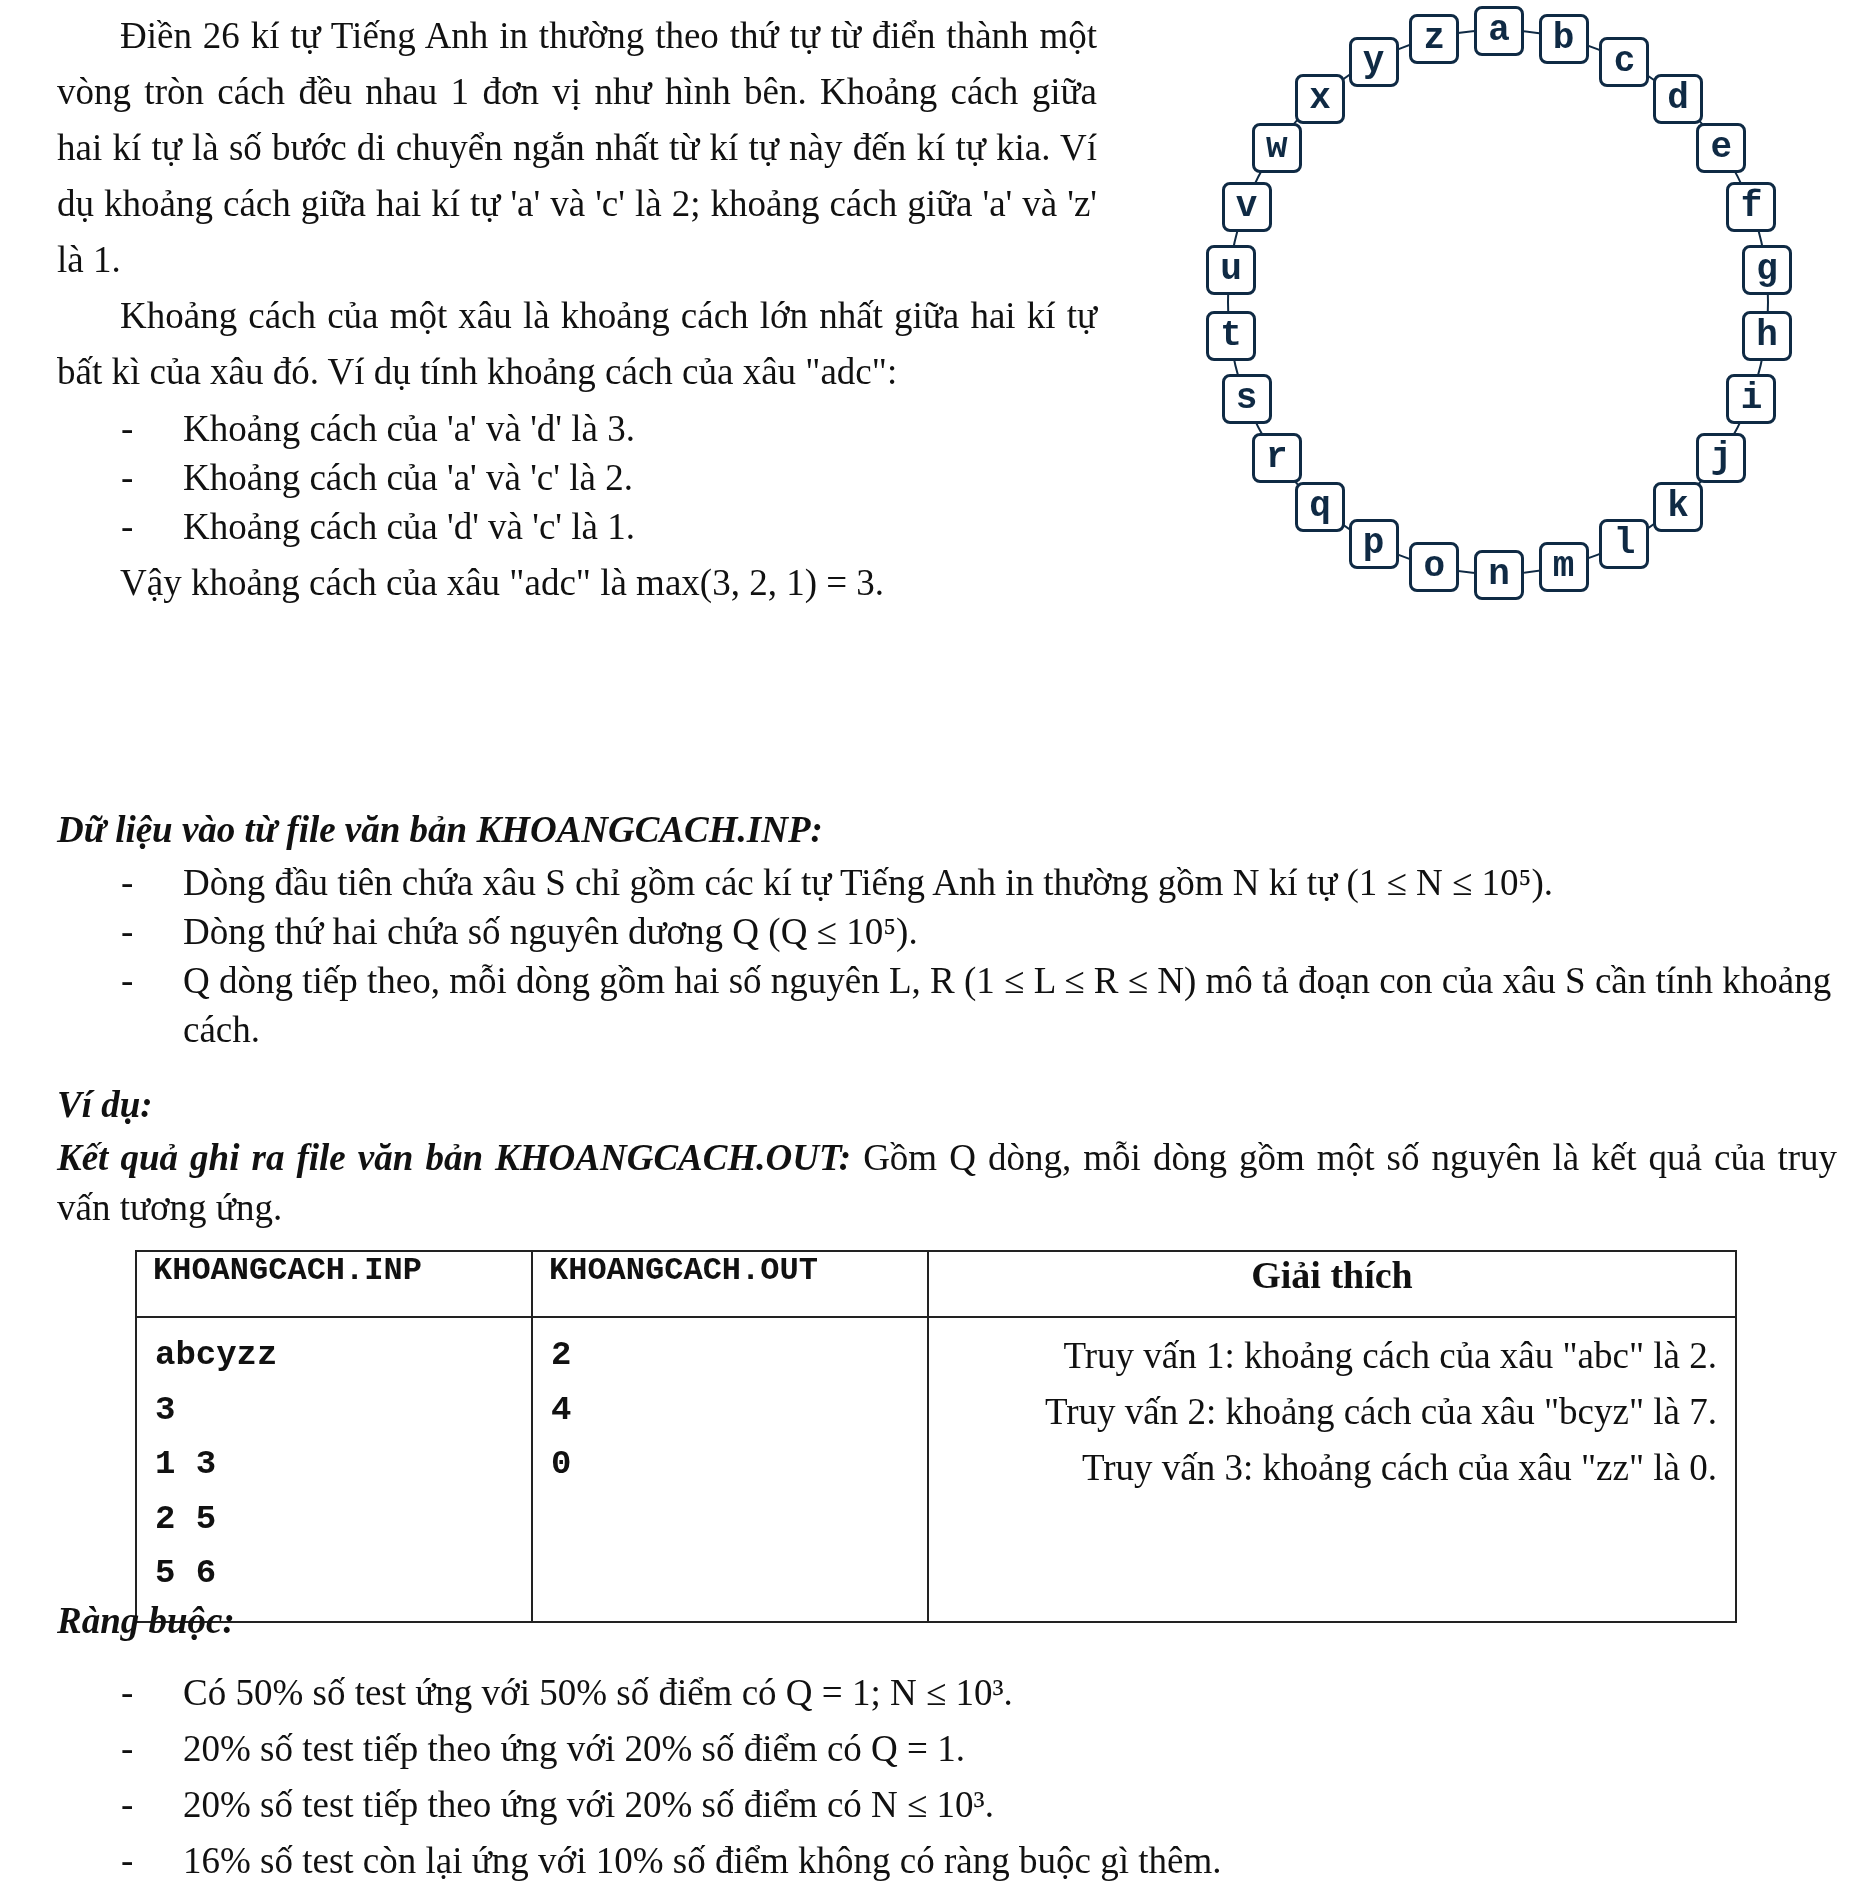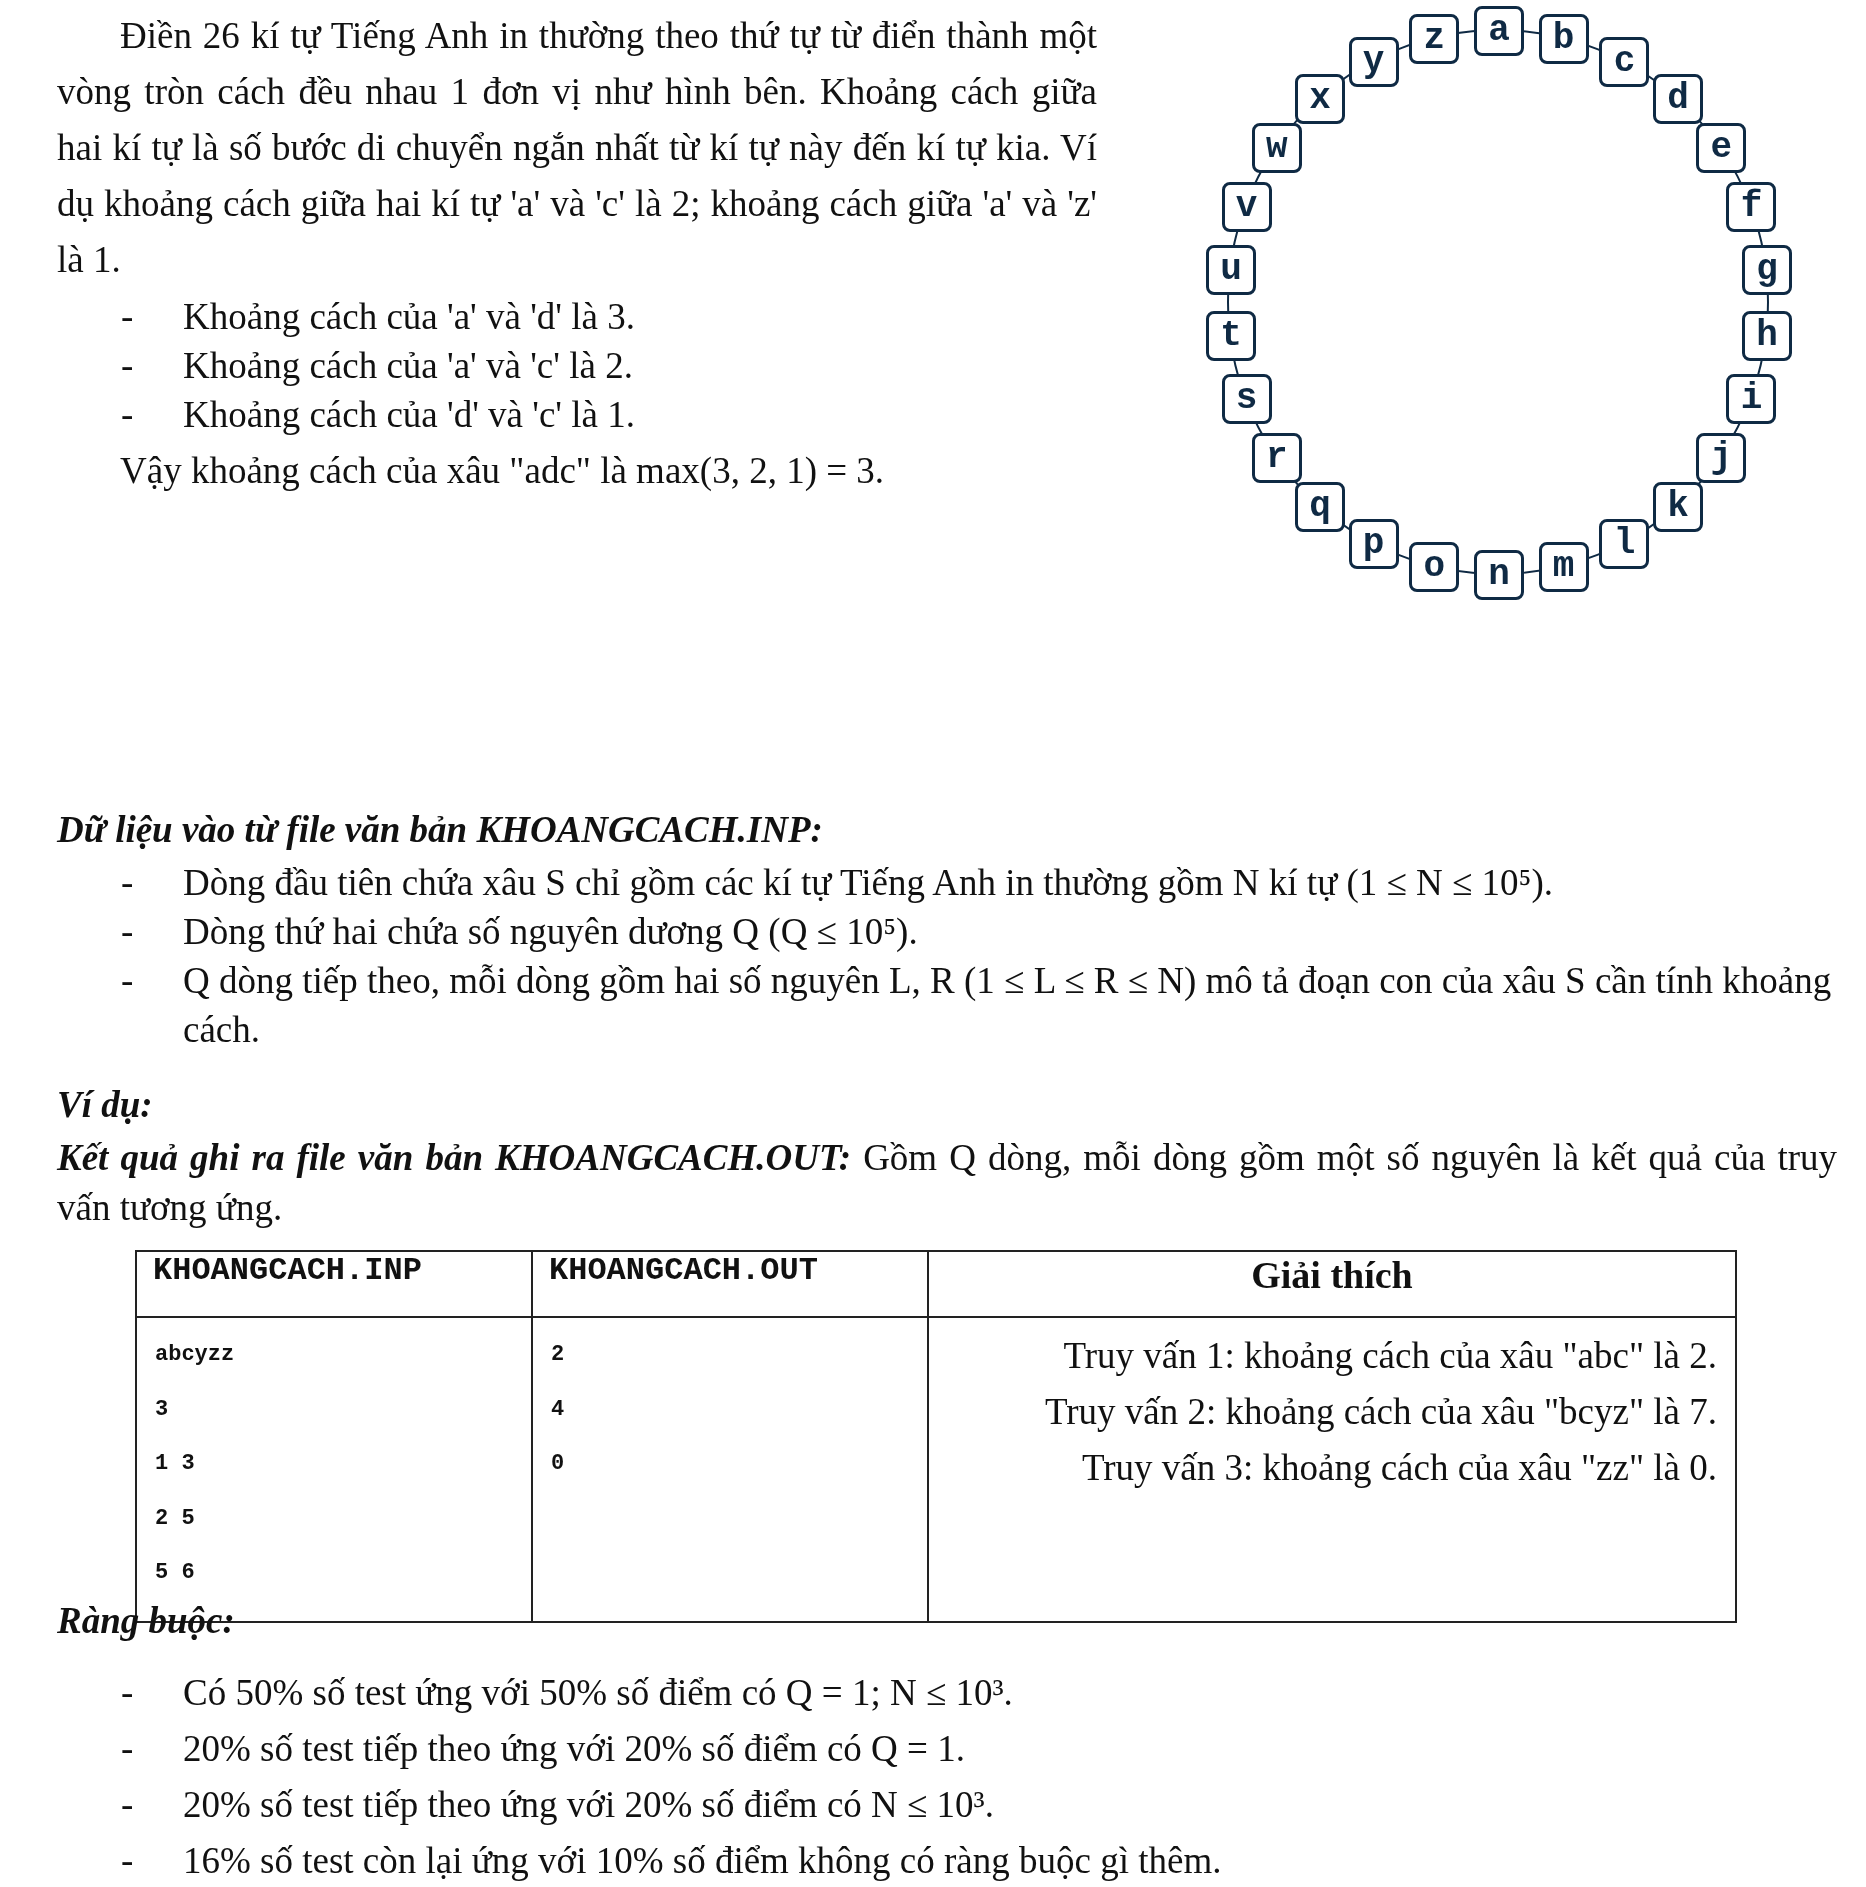--- a/index.html
+++ b/index.html
@@ -26,30 +26,31 @@
     border: 3px solid #0f2a44; border-radius: 8px; background: #fff;
     font-family: "Liberation Mono", monospace; font-weight: bold; font-size: 36px;
     color: #0f2a44; display: flex; align-items: center; justify-content: center; line-height: 1;
   }
   
   table.ex { position: absolute; left: 135px; top: 1250px; border-collapse: collapse; }
   table.ex th, table.ex td { border: 2px solid #222; vertical-align: top; }
   table.ex th { height: 62px; font-weight: bold; }
   th.mono { font-family: "Liberation Mono", monospace; font-size: 32px; text-align: left; padding: 0 16px; vertical-align: middle; }
   th.expl { font-family: "Liberation Serif", serif; font-size: 38px; text-align: center; vertical-align: middle; }
-  td.mono { font-family: "Liberation Mono", monospace; font-weight: bold; font-size: 22px; padding: 10px 24px 20px 18px; }
+  td.mono { font-family: "Liberation Mono", monospace; font-weight: bold; font-size: 34px; padding: 10px 24px 20px 18px; }
   td.mono div { line-height: 54.5px; }
   td.expl { padding: 10px 18px; font-size: 37px; text-align: right; }
   td.expl div { line-height: 56px; }
 </style>
 </head>
 <body>
 
 <div class="top-text">
   <p class="p indent">Điền 26 kí tự Tiếng Anh in thường theo thứ tự từ điển thành một vòng tròn cách đều nhau 1 đơn vị như hình bên. Khoảng cách giữa hai kí tự là số bước di chuyển ngắn nhất từ kí tự này đến kí tự kia. Ví dụ khoảng cách giữa hai kí tự 'a' và 'c' là 2; khoảng cách giữa 'a' và 'z' là 1.</p>
+  <p class="p indent">Khoảng cách của một xâu là khoảng cách lớn nhất giữa hai kí tự bất kì của xâu đó. Ví dụ tính khoảng cách của xâu "adc":</p>
   <ul class="bullets">
     <li>Khoảng cách của 'a' và 'd' là 3.</li>
     <li>Khoảng cách của 'a' và 'c' là 2.</li>
     <li>Khoảng cách của 'd' và 'c' là 1.</li>
   </ul>
   <p class="p indent">Vậy khoảng cách của xâu "adc" là max(3, 2, 1) = 3.</p>
 </div>
 
 <div id="circle">
   <svg id="circle-svg" width="736" height="740" style="position:absolute;left:0;top:0">

